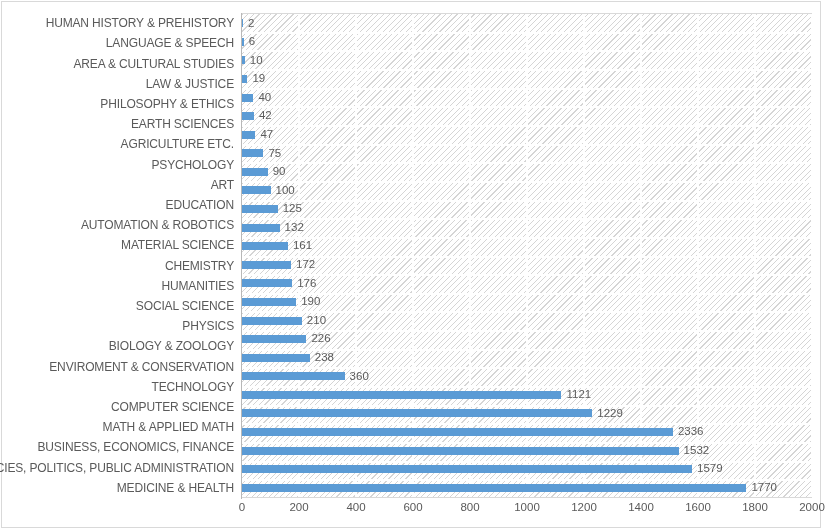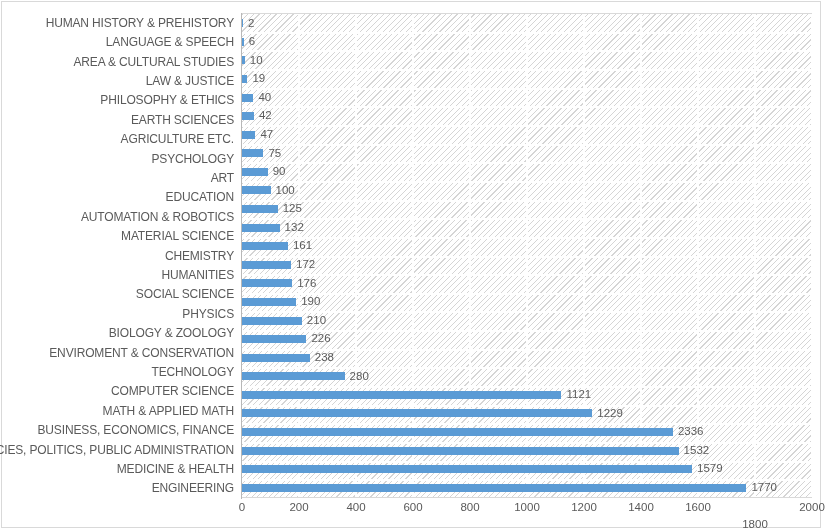--- a/index.html
+++ b/index.html
@@ -166,21 +166,20 @@
       <div class="cat-label">SOCIAL SCIENCE</div>
       <div class="cat-label">PHYSICS</div>
       <div class="cat-label">BIOLOGY &amp; ZOOLOGY</div>
       <div class="cat-label">ENVIROMENT &amp; CONSERVATION</div>
       <div class="cat-label">TECHNOLOGY</div>
       <div class="cat-label">COMPUTER SCIENCE</div>
       <div class="cat-label">MATH &amp; APPLIED MATH</div>
       <div class="cat-label">BUSINESS, ECONOMICS, FINANCE</div>
       <div class="cat-label">POLICIES, POLITICS, PUBLIC ADMINISTRATION</div>
       <div class="cat-label">MEDICINE &amp; HEALTH</div>
-      <div class="cat-label">ENGINEERING</div>
     </div>
 
   <div id="plot-area">
     <div id="grid-layer">
         <div class="vgrid" style="left: 56px;"></div>
         <div class="vgrid" style="left: 113px;"></div>
         <div class="vgrid" style="left: 170px;"></div>
         <div class="vgrid" style="left: 227px;"></div>
         <div class="vgrid" style="left: 284px;"></div>
         <div class="vgrid" style="left: 341px;"></div>
@@ -286,21 +285,21 @@
         <div class="bar-row">
           <div class="bar" style="width: 64.41px;"></div>
           <span class="bar-value">226</span>
         </div>
         <div class="bar-row">
           <div class="bar" style="width: 67.83px;"></div>
           <span class="bar-value">238</span>
         </div>
         <div class="bar-row">
           <div class="bar" style="width: 102.6px;"></div>
-          <span class="bar-value">280</span>
+          <span class="bar-value">360</span>
         </div>
         <div class="bar-row">
           <div class="bar" style="width: 319.485px;"></div>
           <span class="bar-value">1121</span>
         </div>
         <div class="bar-row">
           <div class="bar" style="width: 350.265px;"></div>
           <span class="bar-value">1229</span>
         </div>
         <div class="bar-row">
@@ -327,17 +326,17 @@
   <div id="value-axis-labels">
       <span class="tick-label" style="left: 0px;">0</span>
       <span class="tick-label" style="left: 57px;">200</span>
       <span class="tick-label" style="left: 114px;">400</span>
       <span class="tick-label" style="left: 171px;">600</span>
       <span class="tick-label" style="left: 228px;">800</span>
       <span class="tick-label" style="left: 285px;">1000</span>
       <span class="tick-label" style="left: 342px;">1200</span>
       <span class="tick-label" style="left: 399px;">1400</span>
       <span class="tick-label" style="left: 456px; text-align: right;">1600</span>
-      <span class="tick-label" style="left: 513px; margin-top: 17px;">1800</span>
+      <span class="tick-label" style="left: 513px;">1800</span>
       <span class="tick-label" style="left: 570px;">2000</span>
     </div>
 
 </div>
 
 </body></html>

